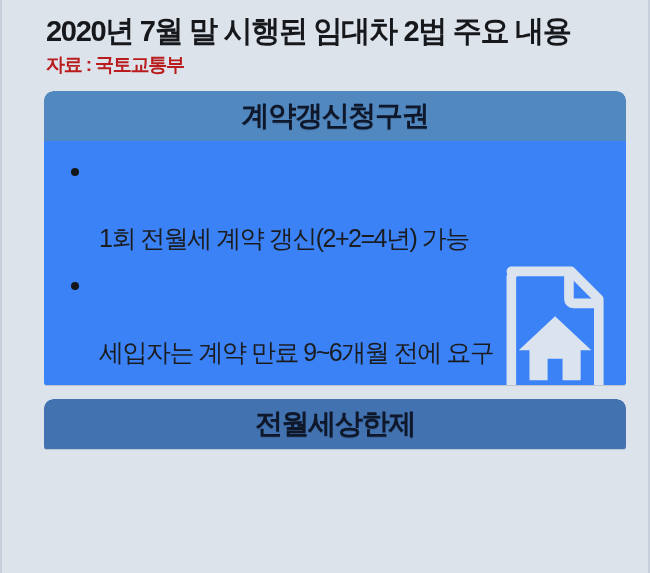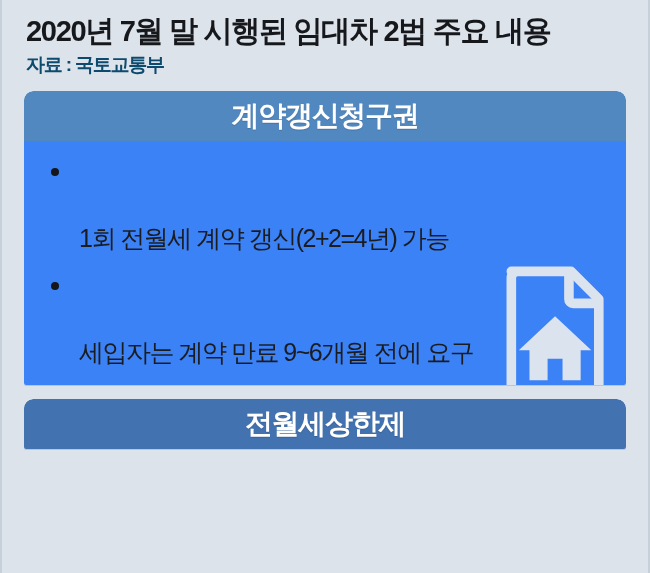--- a/index.html
+++ b/index.html
@@ -18,41 +18,42 @@
 
   #infographic {
     position: relative;
     width: 650px;
     height: 573px;
     box-sizing: border-box;
     background: #dde3eb;
     border-left: 2px solid #c7cfdb;
     border-right: 2px solid #c7cfdb;
     overflow: hidden;
+    padding-left: 20px;
   }
 
   
   .head {
     padding: 14px 0 0 24px;
   }
   .title {
     font-size: 30px;
     font-weight: bold;
     color: #16181c;
     letter-spacing: -1.4px;
     line-height: 1.12;
     white-space: nowrap;
     transform: scaleX(0.97);
     transform-origin: left center;
   }
   .subtitle {
     margin-top: 7px;
     font-size: 19px;
     font-weight: bold;
-    color: #0c4a6e;
+    color: #b91c1c;
     letter-spacing: -1.2px;
     line-height: 1.1;
     white-space: nowrap;
   }
 
   
   .cards {
     margin-top: 16px;
     padding: 0 22px;
   }
@@ -63,21 +64,21 @@
     box-shadow: 0 1px 0 rgba(150,160,175,0.45);
     overflow: hidden;
   }
   .card + .card {
     margin-top: 14px;
   }
   .card-header {
     height: 50px;
     line-height: 50px;
     text-align: center;
-    color: #ffffff;
+    color: #0f172a;
     font-size: 28px;
     font-weight: bold;
     letter-spacing: -1.3px;
     border-radius: 9px 9px 0 0;
     text-shadow: 0 1px 1px rgba(0,0,0,0.14);
     user-select: none;
   }
   .card-body {
     position: relative;
     padding: 14px 20px 16px 20px;

